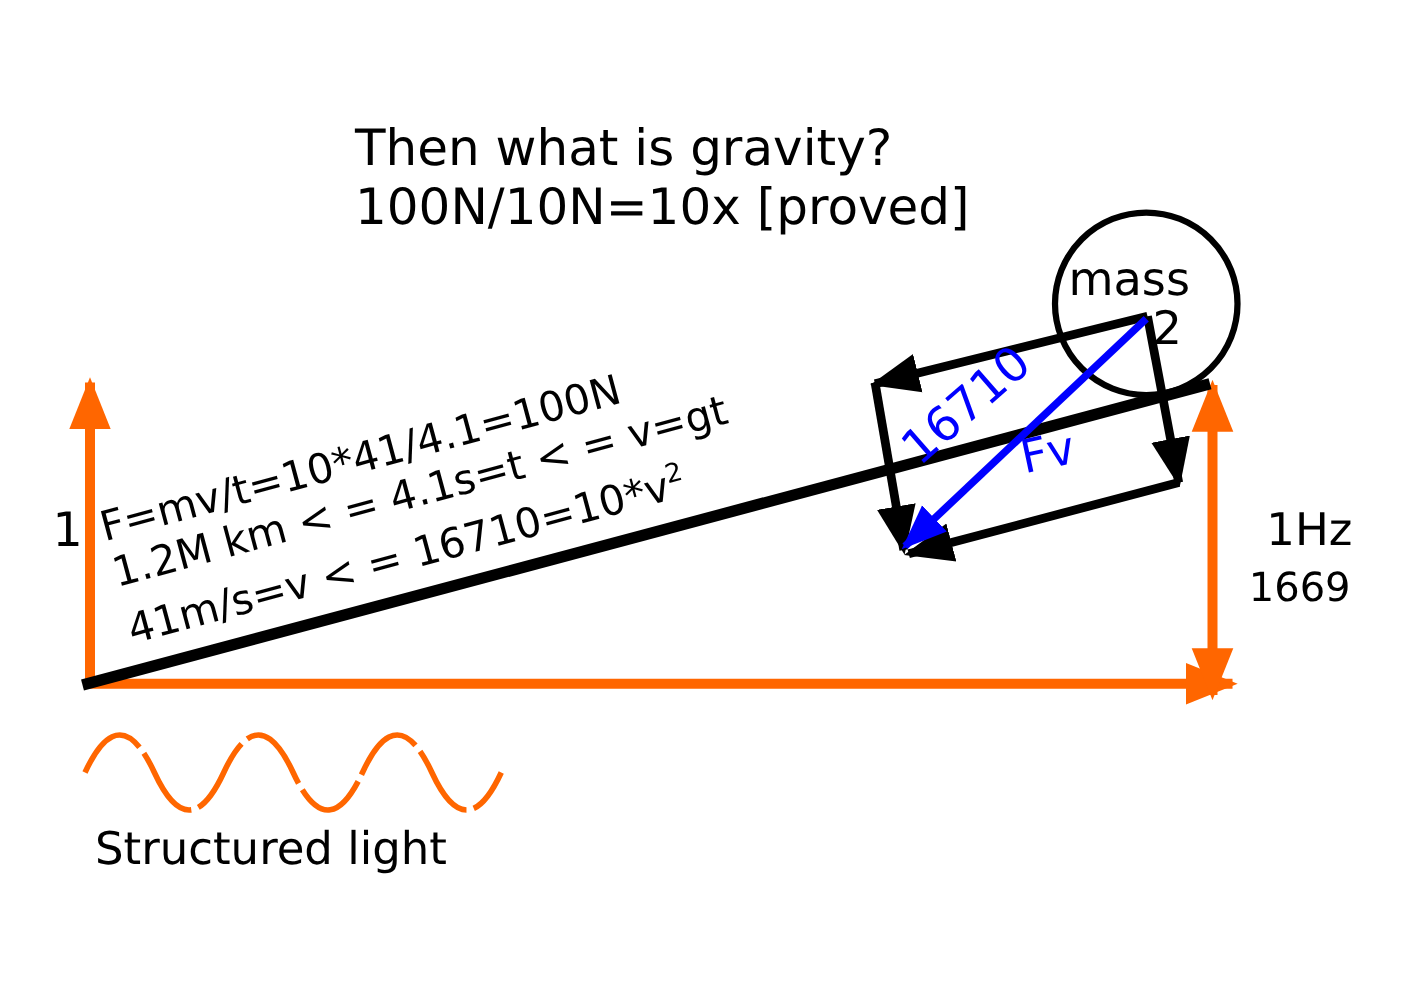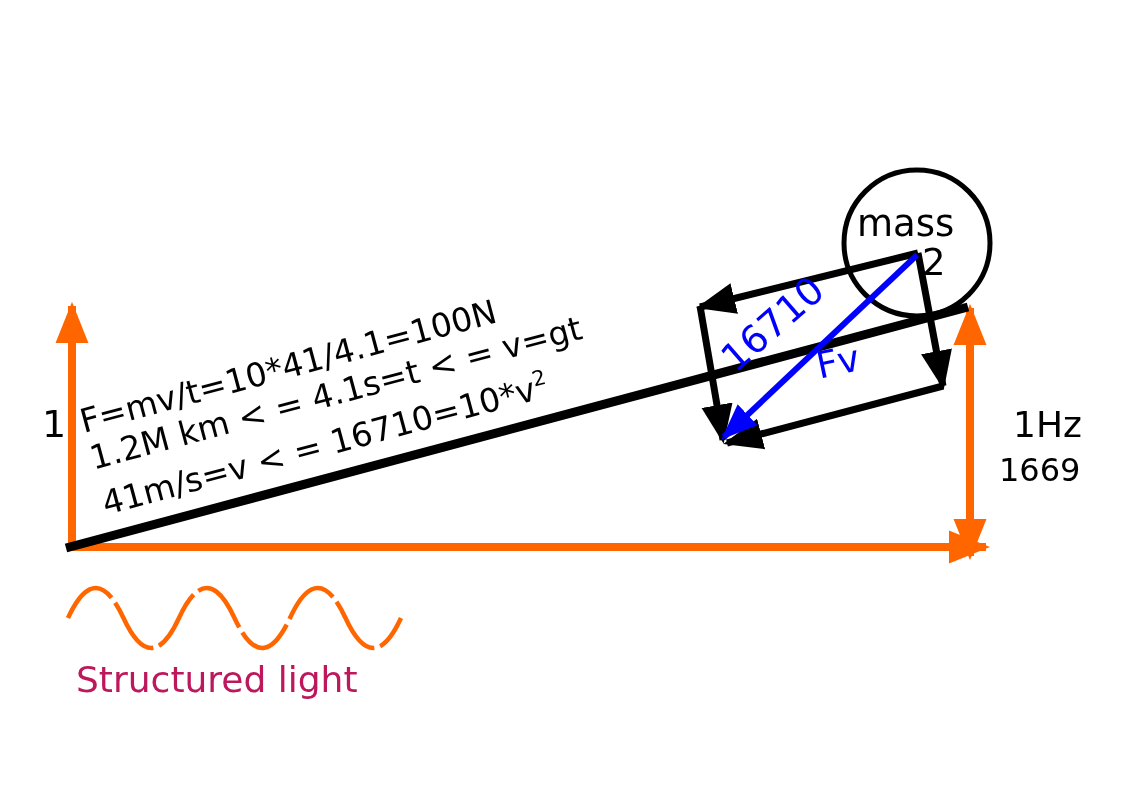--- a/index.html
+++ b/index.html
@@ -43,24 +43,24 @@
     font-size: 33px;
     line-height: 38px;
     transform: rotate(-15deg);
     transform-origin: 0 0;
   }
   .incline-block sup {
     font-size: 21px;
     vertical-align: 13px;
   }
   .mass-label {
-    left: 857px;
+    left: 832px;
     top: 202px;
     width: 120px;
-    text-align: left;
+    text-align: right;
     font-size: 37px;
   }
   .mass-value {
     left: 922px;
     top: 241px;
     font-size: 37px;
   }
   .right-label-1 {
     left: 1013px;
     top: 404px;
@@ -91,21 +91,21 @@
     top: 345px;
     font-size: 37px;
     color: #0000FF;
     transform: rotate(-12deg);
     transform-origin: left center;
   }
   .wave-label {
     left: 76px;
     top: 659px;
     font-size: 36px;
-    color: #be185d;
+    color: #000000;
   }
 </style>
 </head>
 <body>
 
 <div id="stage">
 
   <svg id="gfx" width="1123" height="794" viewBox="0 0 1123 794">
     <defs>
       <marker id="headOrange" viewBox="0 0 10 8" refX="9" refY="4" markerWidth="5.2" markerHeight="4.8" orient="auto-start-reverse">
@@ -131,20 +131,22 @@
     <line x1="700" y1="306" x2="723" y2="440" stroke="#000000" stroke-width="7" marker-end="url(#headBlack)"></line>
     <line x1="918" y1="253" x2="943" y2="386" stroke="#000000" stroke-width="7" marker-end="url(#headBlack)"></line>
     <line x1="943" y1="386" x2="727" y2="443" stroke="#000000" stroke-width="7" marker-end="url(#headBlack)"></line>
 
     <line x1="917" y1="255" x2="724" y2="437" stroke="#0000FF" stroke-width="6" marker-end="url(#headBlue)"></line>
 
     <path d="M 68 618 q 27.75 -60 55.5 0 t 55.5 0 t 55.5 0 t 55.5 0 t 55.5 0 t 55.5 0" fill="none" stroke="#FF6600" stroke-width="4.5" stroke-dasharray="62 6"></path>
   </svg>
 
   <div class="txt title-block">
+    <div>Then what is gravity?</div>
+    <div>100N/10N=10x [proved]</div>
   </div>
 
   <div class="txt label-one">1</div>
 
   <div class="txt incline-block">
     <div>F=mv/t=10*41/4.1=100N</div>
     <div>1.2M km &lt; = 4.1s=t &lt; = v=gt</div>
     <div><span>41m/s=v &lt; = 16710=10*v</span><sup>2</sup></div>
   </div>
 

